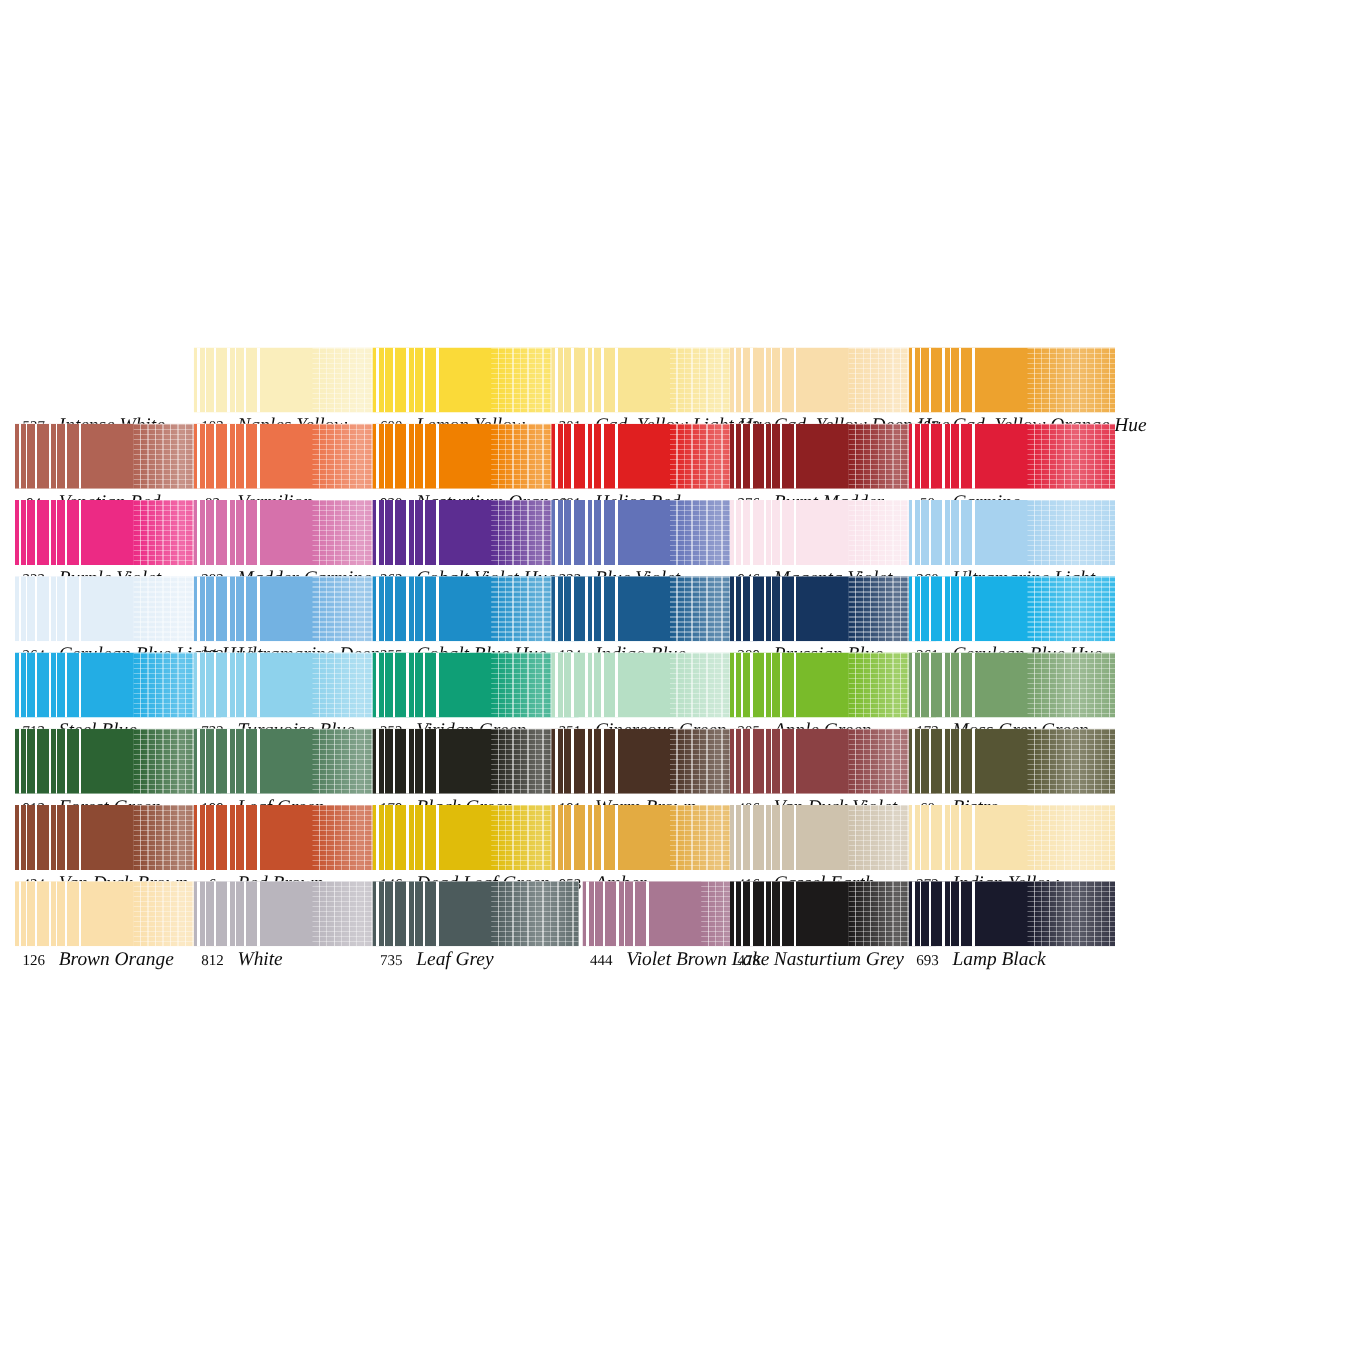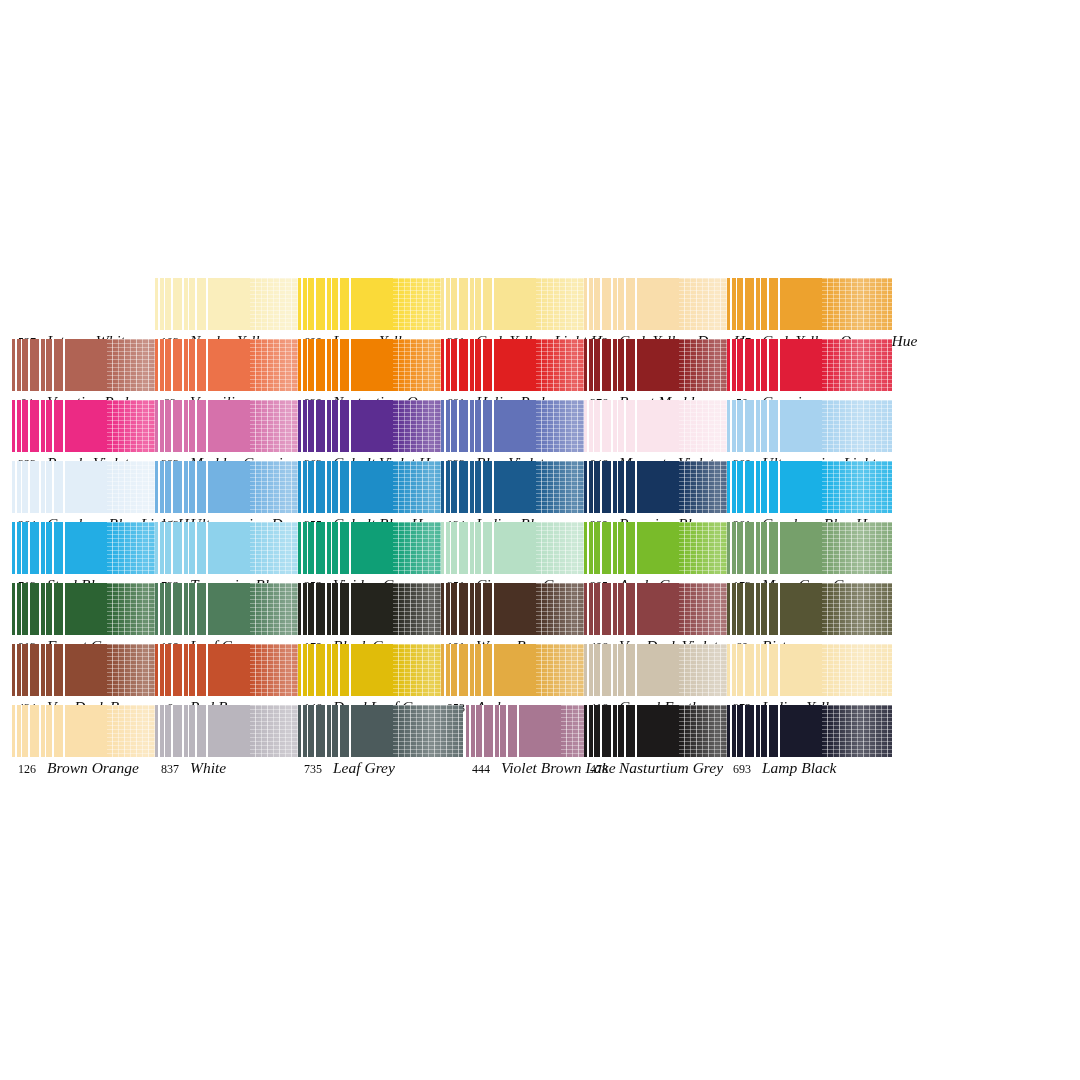--- a/index.html
+++ b/index.html
@@ -377,21 +377,21 @@
         <div class="streaks" style="left: 95px; width: 70px; background: repeating-linear-gradient(90deg, rgba(255, 255, 255, 0) 0px, rgba(255, 255, 255, 0) 5px, rgba(255, 255, 255, 0.55) 5px, rgba(255, 255, 255, 0.55) 6px, rgba(255, 255, 255, 0) 6px, rgba(255, 255, 255, 0) 11px, rgba(255, 255, 255, 0.4) 11px, rgba(255, 255, 255, 0.4) 12px), repeating-linear-gradient(0deg, rgba(255, 255, 255, 0) 0px, rgba(255, 255, 255, 0) 3px, rgba(255, 255, 255, 0.35) 3px, rgba(255, 255, 255, 0.35) 4px), linear-gradient(90deg, rgba(255, 255, 255, 0) 0%, rgba(255, 255, 255, 0.3) 55%, rgba(255, 255, 255, 0.12) 100%);"></div>
       </div>
       <div class="label"><span class="num">126</span><span class="name">Brown Orange</span></div>
     </div>
     <div class="cell" style="left: 155px; top: 705px;">
       <div class="swatch">
         <div class="body" style="background: rgb(185, 181, 189);"></div>
         <div class="streaks" style="background: repeating-linear-gradient(90deg, rgba(255, 255, 255, 0) 0px, rgba(255, 255, 255, 0) 3px, rgb(255, 255, 255) 3px, rgb(255, 255, 255) 5px, rgba(255, 255, 255, 0) 5px, rgba(255, 255, 255, 0) 9px, rgb(255, 255, 255) 9px, rgb(255, 255, 255) 10px, rgba(255, 255, 255, 0) 10px, rgba(255, 255, 255, 0) 16px, rgb(255, 255, 255) 16px, rgb(255, 255, 255) 18px, rgba(255, 255, 255, 0) 18px, rgba(255, 255, 255, 0) 24px); width: 54px;"></div>
         <div class="streaks" style="left: 95px; width: 70px; background: repeating-linear-gradient(90deg, rgba(255, 255, 255, 0) 0px, rgba(255, 255, 255, 0) 5px, rgba(255, 255, 255, 0.55) 5px, rgba(255, 255, 255, 0.55) 6px, rgba(255, 255, 255, 0) 6px, rgba(255, 255, 255, 0) 11px, rgba(255, 255, 255, 0.4) 11px, rgba(255, 255, 255, 0.4) 12px), repeating-linear-gradient(0deg, rgba(255, 255, 255, 0) 0px, rgba(255, 255, 255, 0) 3px, rgba(255, 255, 255, 0.35) 3px, rgba(255, 255, 255, 0.35) 4px), linear-gradient(90deg, rgba(255, 255, 255, 0) 0%, rgba(255, 255, 255, 0.3) 55%, rgba(255, 255, 255, 0.12) 100%);"></div>
       </div>
-      <div class="label"><span class="num">837</span><span class="name">White</span></div>
+      <div class="label"><span class="num">812</span><span class="name">White</span></div>
     </div>
     <div class="cell" style="left: 298px; top: 705px;">
       <div class="swatch">
         <div class="body" style="background: rgb(76, 91, 92);"></div>
         <div class="streaks" style="background: repeating-linear-gradient(90deg, rgba(255, 255, 255, 0) 0px, rgba(255, 255, 255, 0) 3px, rgb(255, 255, 255) 3px, rgb(255, 255, 255) 5px, rgba(255, 255, 255, 0) 5px, rgba(255, 255, 255, 0) 9px, rgb(255, 255, 255) 9px, rgb(255, 255, 255) 10px, rgba(255, 255, 255, 0) 10px, rgba(255, 255, 255, 0) 16px, rgb(255, 255, 255) 16px, rgb(255, 255, 255) 18px, rgba(255, 255, 255, 0) 18px, rgba(255, 255, 255, 0) 24px); width: 54px;"></div>
         <div class="streaks" style="left: 95px; width: 70px; background: repeating-linear-gradient(90deg, rgba(255, 255, 255, 0) 0px, rgba(255, 255, 255, 0) 5px, rgba(255, 255, 255, 0.55) 5px, rgba(255, 255, 255, 0.55) 6px, rgba(255, 255, 255, 0) 6px, rgba(255, 255, 255, 0) 11px, rgba(255, 255, 255, 0.4) 11px, rgba(255, 255, 255, 0.4) 12px), repeating-linear-gradient(0deg, rgba(255, 255, 255, 0) 0px, rgba(255, 255, 255, 0) 3px, rgba(255, 255, 255, 0.35) 3px, rgba(255, 255, 255, 0.35) 4px), linear-gradient(90deg, rgba(255, 255, 255, 0) 0%, rgba(255, 255, 255, 0.3) 55%, rgba(255, 255, 255, 0.12) 100%);"></div>
       </div>
       <div class="label"><span class="num">735</span><span class="name">Leaf Grey</span></div>
     </div>
     <div class="cell" style="left: 466px; top: 705px;">

